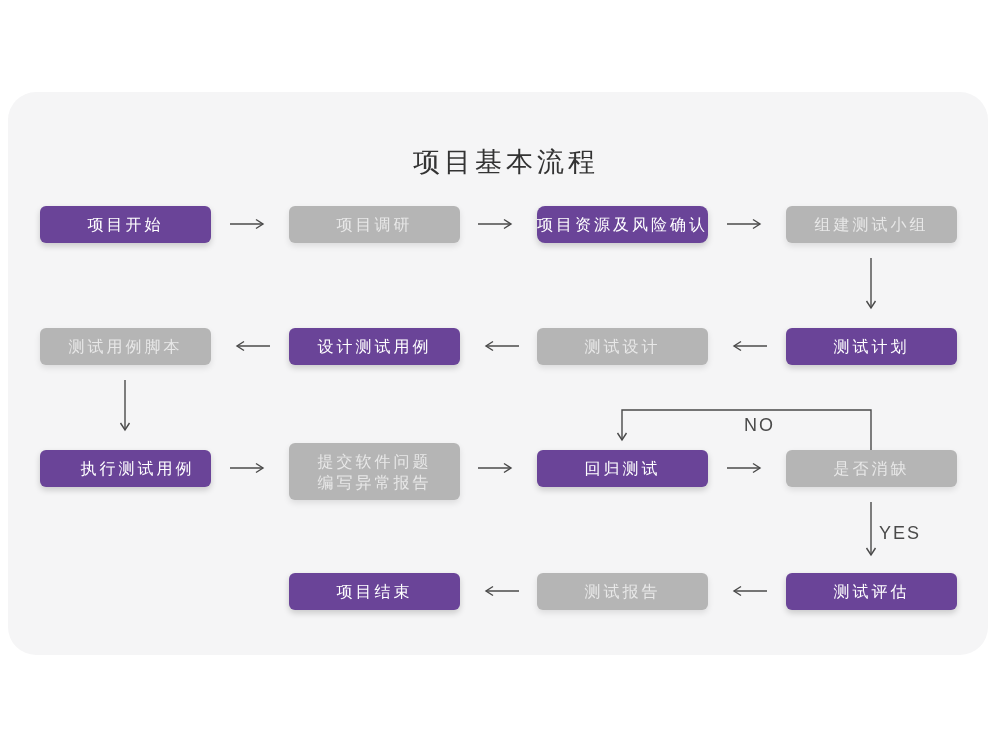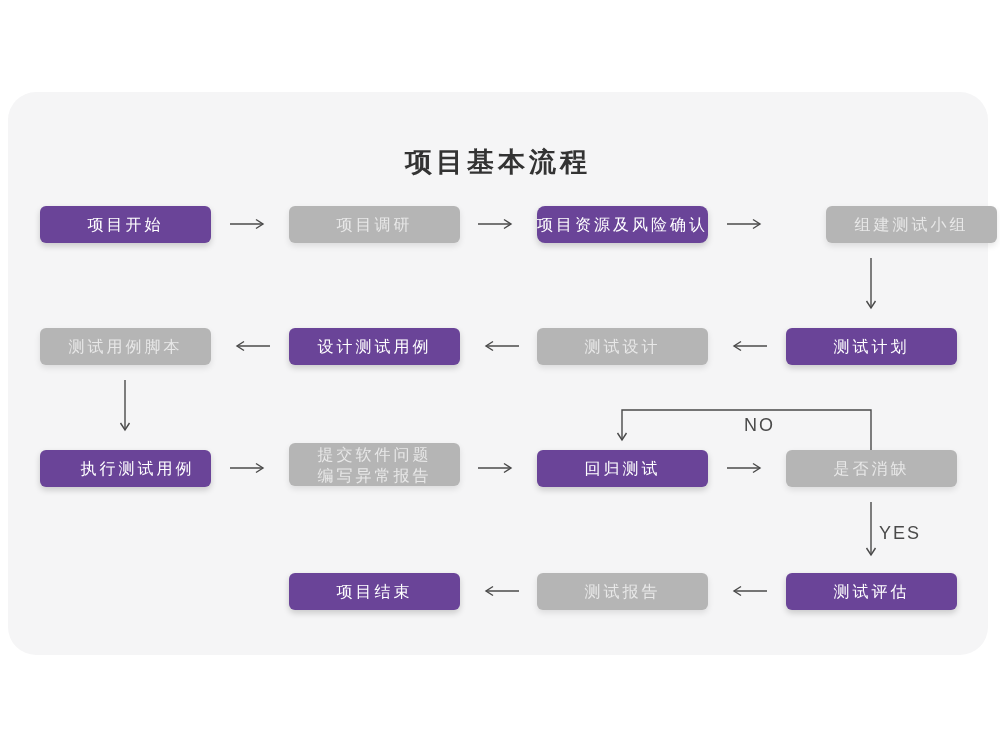--- a/index.html
+++ b/index.html
@@ -30,25 +30,25 @@
     top: 92px;
     width: 980px;
     height: 563px;
     background: var(--card_bg);
     border-radius: 28px;
   }
 
   .title {
     position: absolute;
     top: 52px;
-    left: 0;
+    left: 8px;
     width: 100%;
     text-align: center;
     font-size: 27px;
-    font-weight: 700;
+    font-weight: 400;
     letter-spacing: 4px;
     color: var(--title_color);
   }
 
   .arrows {
     position: absolute;
     left: 0;
     top: 0;
     width: 1000px;
     height: 750px;
@@ -86,27 +86,27 @@
   }
   .node.grey {
     background: var(--gray);
     color: var(--gray_text);
     box-shadow: 0 3px 6px rgba(0,0,0,0.10);
   }
 
   .n1  { left: 40px;  top: 206px; }
   .n2  { left: 289px; top: 206px; }
   .n3  { left: 537px; top: 206px; border-radius: 8px; }
-  .n4  { left: 786px; top: 206px; margin-left: 40px; }
+  .n4  { left: 786px; top: 206px; }
   .n5  { left: 786px; top: 328px; }
   .n6  { left: 537px; top: 328px; }
   .n7  { left: 289px; top: 328px; }
   .n8  { left: 40px;  top: 328px; }
   .n9  { left: 40px;  top: 450px; padding-left: 24px; }
-  .n10 { left: 289px; top: 443px; height: 43px; }
+  .n10 { left: 289px; top: 443px; height: 57px; }
   .n11 { left: 537px; top: 450px; }
   .n12 { left: 786px; top: 450px; }
   .n13 { left: 786px; top: 573px; }
   .n14 { left: 537px; top: 573px; }
   .n15 { left: 289px; top: 573px; }
 
   .edge-label {
     position: absolute;
     font-size: 18px;
     letter-spacing: 2px;

